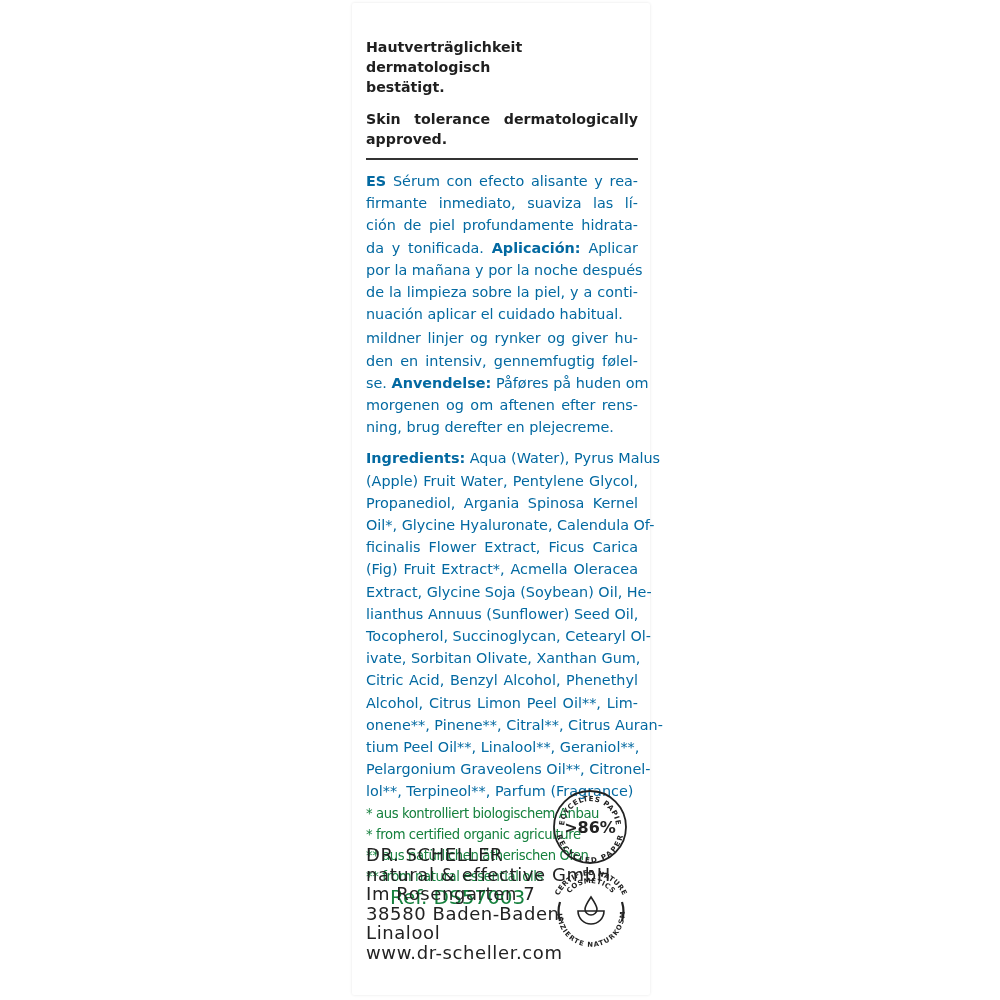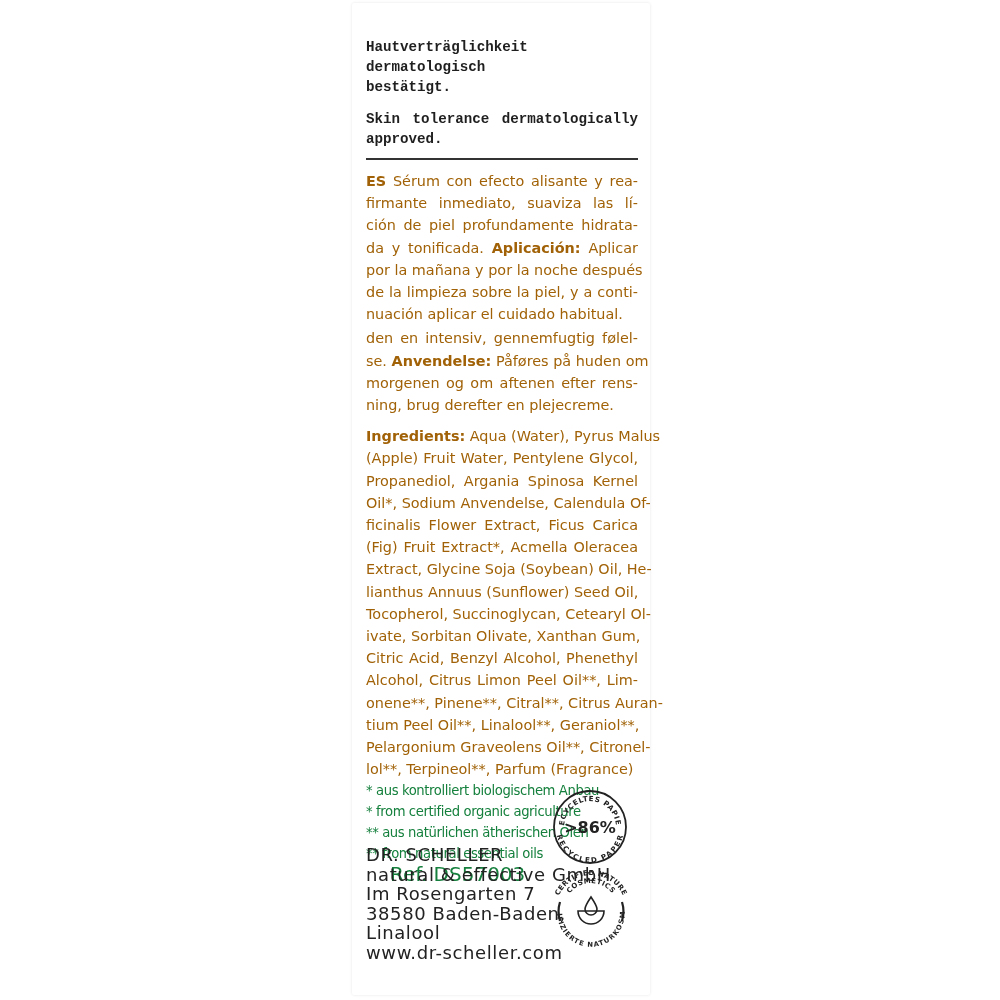--- a/index.html
+++ b/index.html
@@ -29,36 +29,35 @@
       position: absolute;
       left: 14px;
       top: 34px;
       width: 272px;
     }
     .tolerance {
       font-weight: bold;
       font-size: 14.2px;
       line-height: 20px;
       color: #1f1f1f;
-      font-family: Liberation Mono, monospace;
     }
     .tolerance .line {
       display: block;
       text-align: justify;
       text-align-last: left;
     }
     .divider {
       height: 2px;
       background: #333333;
       margin: 9px 0 10px 0;
     }
     .block {
       font-size: 14.4px;
       line-height: 22.2px;
-      color: #a16207;
+      color: #0369a1;
     }
     .block .ln {
       display: block;
       white-space: nowrap;
       text-align: justify;
       text-align-last: justify;
     }
     .block .ln.last {
       text-align-last: left;
     }
@@ -111,33 +110,34 @@
       <span class="ln">ción de piel profundamente hidrata-</span>
       <span class="ln"><span>da y tonificada.</span> <span class="b">Aplicación:</span> <span>Aplicar</span></span>
       <span class="ln">por la mañana y por la noche después</span>
       <span class="ln">de la limpieza sobre la piel, y a conti-</span>
       <span class="ln last">nuación aplicar el cuidado habitual.</span>
     </div>
 
     <div class="gap-sm"></div>
 
     <div class="block">
+      <span class="ln">mildner linjer og rynker og giver hu-</span>
       <span class="ln">den en intensiv, gennemfugtig følel-</span>
       <span class="ln"><span>se.</span> <span class="b">Anvendelse:</span> <span>Påføres på huden om</span></span>
       <span class="ln">morgenen og om aftenen efter rens-</span>
       <span class="ln last">ning, brug derefter en plejecreme.</span>
     </div>
 
     <div class="gap-md"></div>
 
     <div class="block">
       <span class="ln"><span class="b">Ingredients:</span> <span>Aqua (Water), Pyrus Malus</span></span>
       <span class="ln">(Apple) Fruit Water, Pentylene Glycol,</span>
       <span class="ln">Propanediol, Argania Spinosa Kernel</span>
-      <span class="ln">Oil*, Sodium Anvendelse, Calendula Of-</span>
+      <span class="ln">Oil*, Glycine Hyaluronate, Calendula Of-</span>
       <span class="ln">ficinalis Flower Extract, Ficus Carica</span>
       <span class="ln">(Fig) Fruit Extract*, Acmella Oleracea</span>
       <span class="ln">Extract, Glycine Soja (Soybean) Oil, He-</span>
       <span class="ln">lianthus Annuus (Sunflower) Seed Oil,</span>
       <span class="ln">Tocopherol, Succinoglycan, Cetearyl Ol-</span>
       <span class="ln">ivate, Sorbitan Olivate, Xanthan Gum,</span>
       <span class="ln">Citric Acid, Benzyl Alcohol, Phenethyl</span>
       <span class="ln">Alcohol, Citrus Limon Peel Oil**, Lim-</span>
       <span class="ln">onene**, Pinene**, Citral**, Citrus Auran-</span>
       <span class="ln">tium Peel Oil**, Linalool**, Geraniol**,</span>

